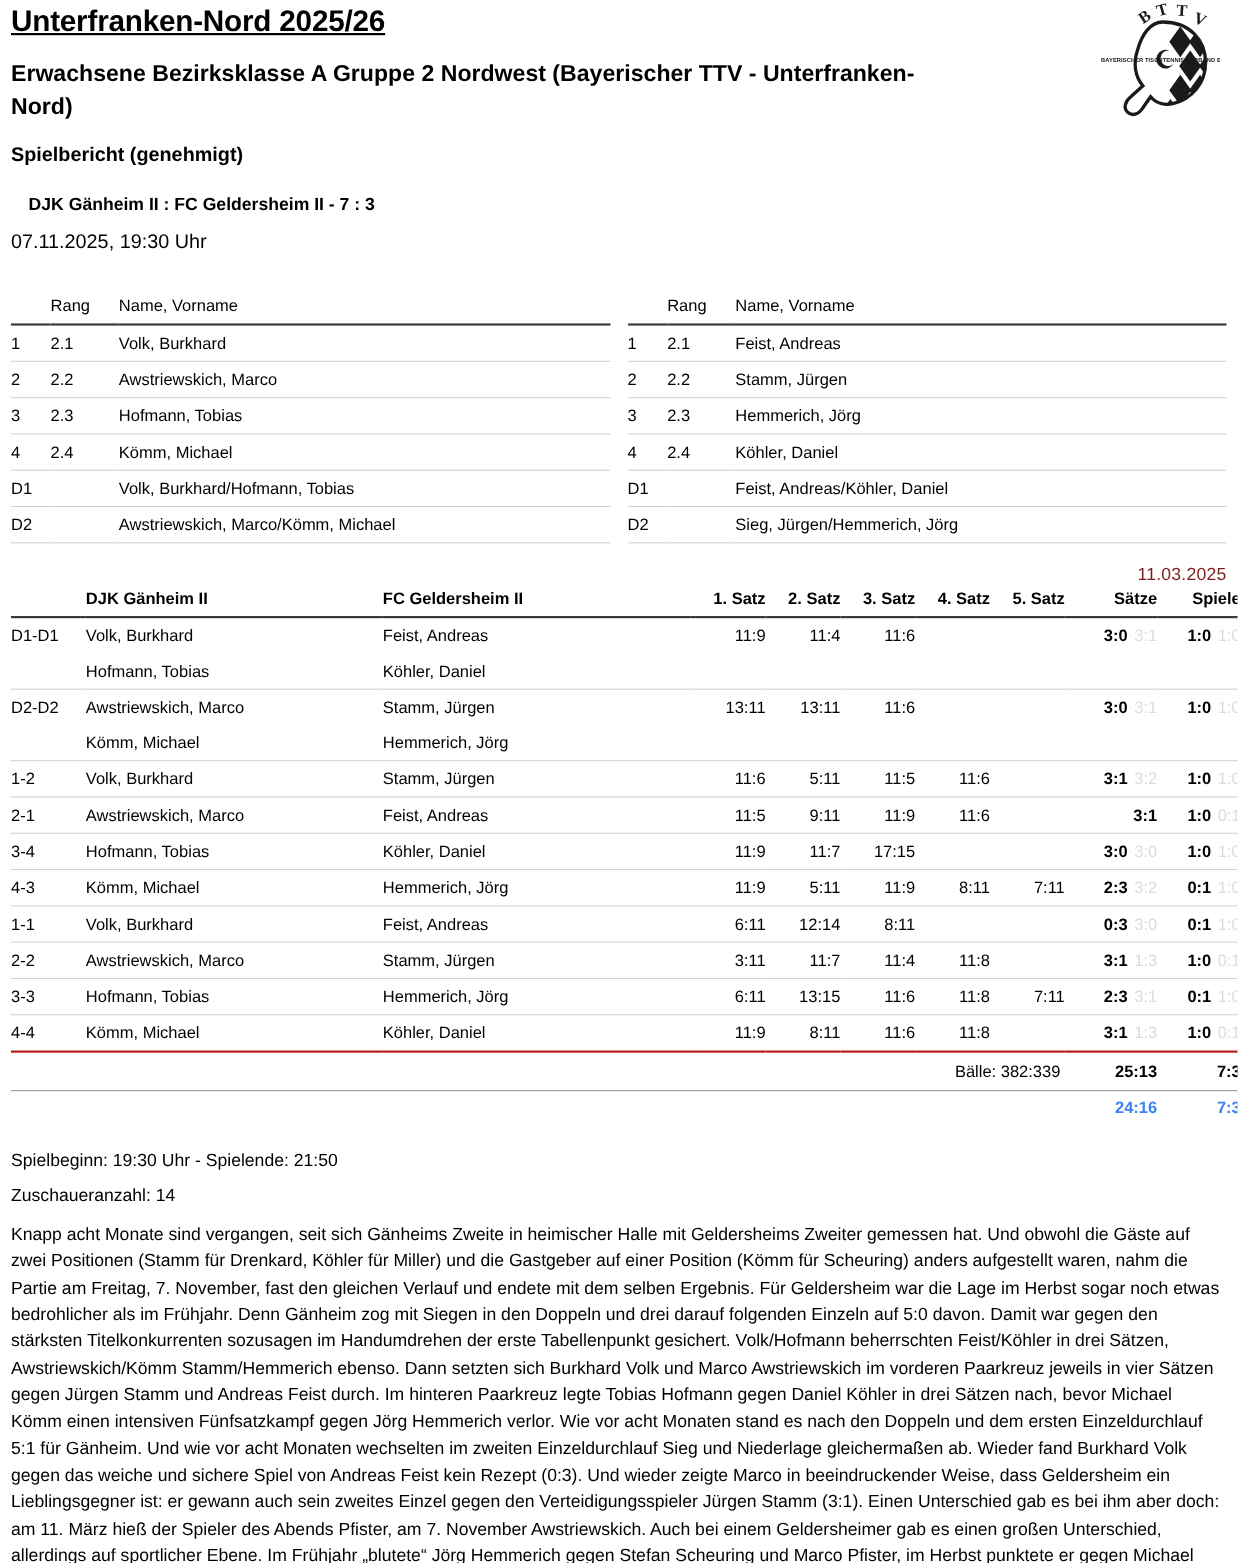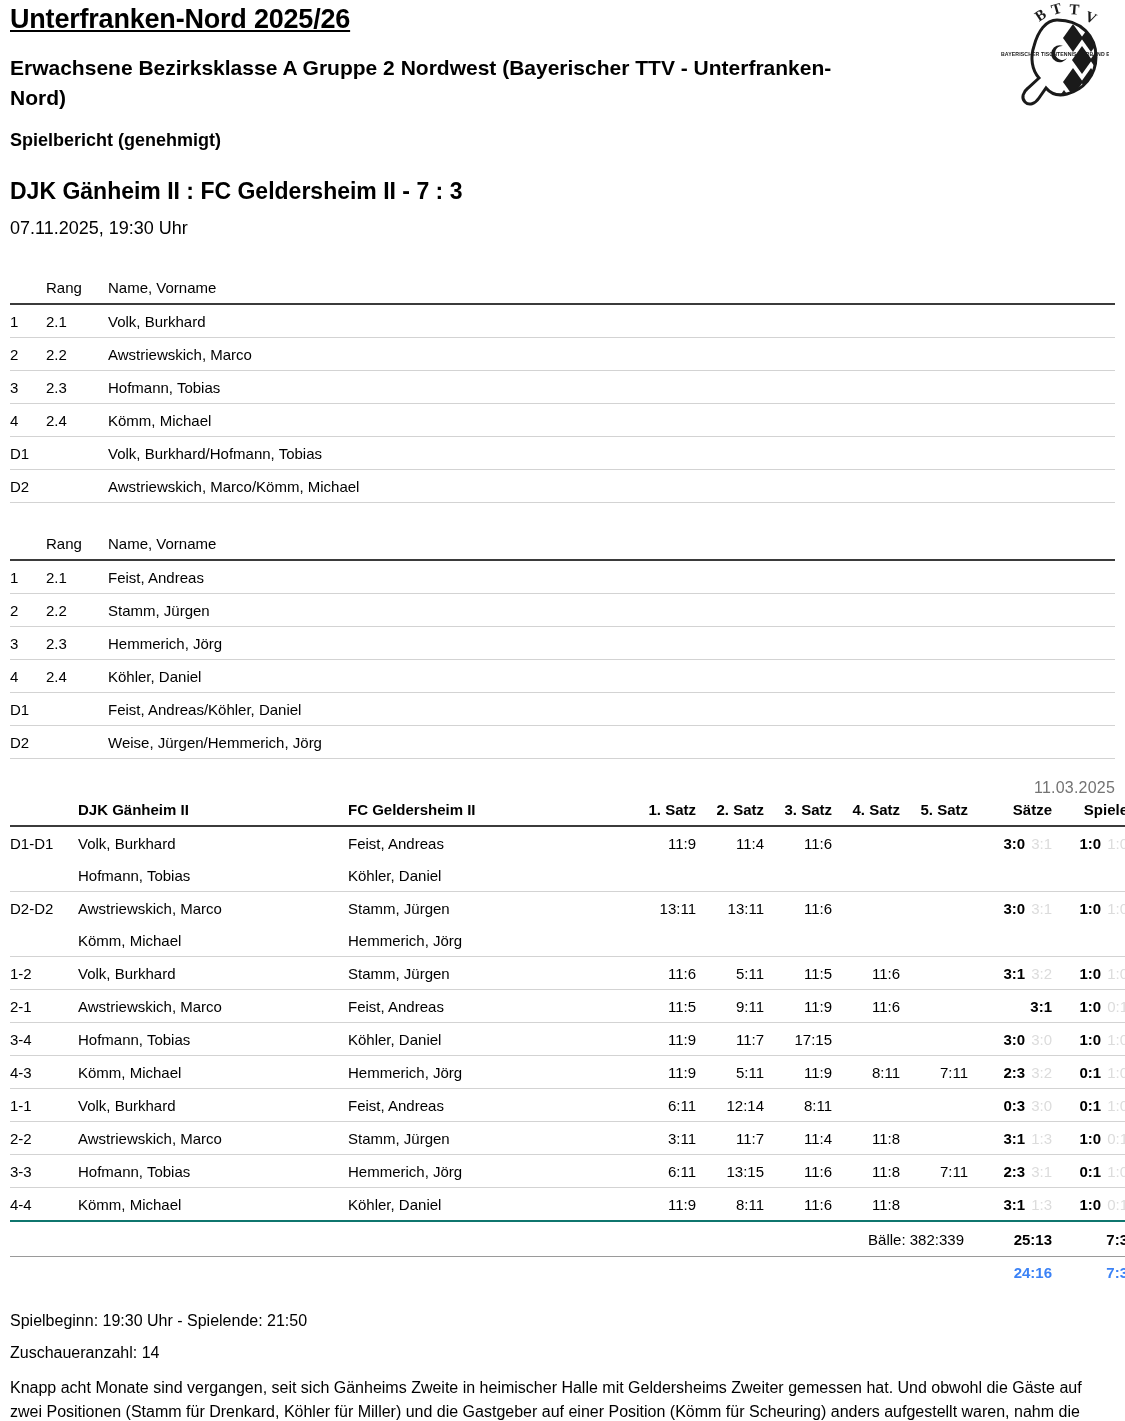--- a/index.html
+++ b/index.html
@@ -54,35 +54,34 @@
     line-height: 1.42;
     max-width: 850px;
   }
   .report-status {
     font-size: 18px;
     margin: 16px 0 0 0;
     line-height: 1.3;
     font-weight: bold;
   }
   .match-title {
-    font-size: 23px;
-    font-weight: bold;
-    margin: 26px 0 0 0;
+    font-size: 16px;
+    font-weight: bold;
+    margin: 26px 0 0 16px;
   }
   .match-datetime {
     font-size: 18px;
     margin: 13px 0 0 0;
   }
 
   
   .rosters {
     display: flex;
-    gap: 32px;
+    gap: 16px;
     margin-top: 40px;
-    flex-direction: column;
   }
   .roster {
     flex: 1 1 0;
     min-width: 0;
   }
   table {
     border-collapse: collapse;
     width: 100%;
     font-size: 15px;
   }
@@ -106,21 +105,21 @@
   
   .results-wrap {
     margin-top: 42px;
     position: relative;
   }
   .ghost-date {
     position: absolute;
     top: -22px;
     right: 0;
     font-size: 16px;
-    color: #737373;
+    color: #7f1d1d;
     letter-spacing: 0.2px;
   }
   table.results {
     width: 100%;
     font-size: 15px;
     table-layout: fixed;
   }
   table.results thead th {
     font-weight: bold;
     padding: 0 0 7px 0;
@@ -153,21 +152,21 @@
     color: #dcdcdc;
     font-weight: normal;
     margin-left: 6px;
   }
   .c-saetze .cellwrap, .c-spiele .cellwrap {
     display: inline-block;
     white-space: nowrap;
   }
 
   tr.totals-row > td {
-    border-top: 2px solid #0f766e;
+    border-top: 2px solid #b91c1c;
     border-bottom: 1px solid #9a9a9a;
     padding-top: 9px;
     padding-bottom: 8px;
     font-weight: bold;
   }
   tr.totals-row td.balls {
     text-align: right;
     font-weight: normal;
     padding-right: 4px;
   }
@@ -323,21 +322,21 @@
               <td class="col-name">Köhler, Daniel</td>
             </tr>
             <tr>
               <td class="col-no">D1</td>
               <td class="col-rang"></td>
               <td class="col-name">Feist, Andreas/Köhler, Daniel</td>
             </tr>
             <tr>
               <td class="col-no">D2</td>
               <td class="col-rang"></td>
-              <td class="col-name">Weise, Jürgen/Hemmerich, Jörg</td>
+              <td class="col-name">Sieg, Jürgen/Hemmerich, Jörg</td>
             </tr>
           </tbody>
       </table>
     </div>
 
   </div>
 
   <div class="results-wrap">
     <div class="ghost-date">11.03.2025</div>
 

